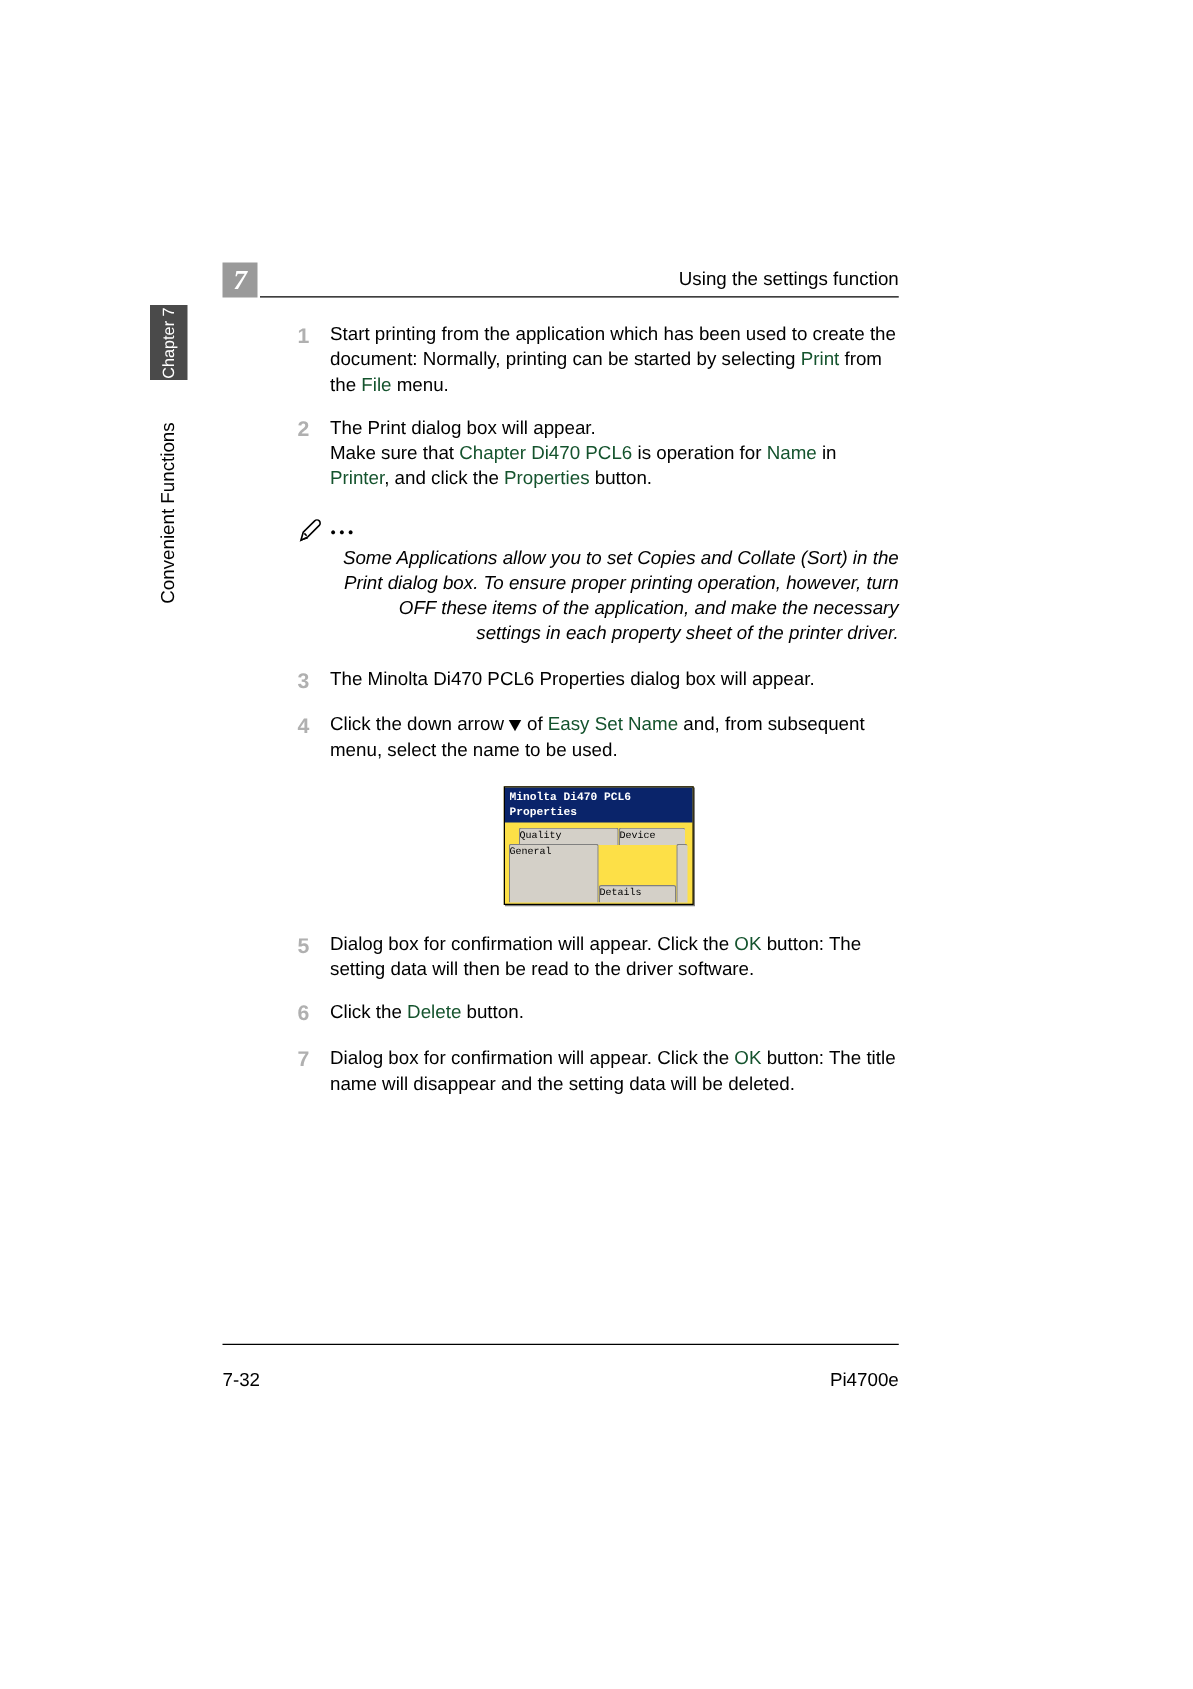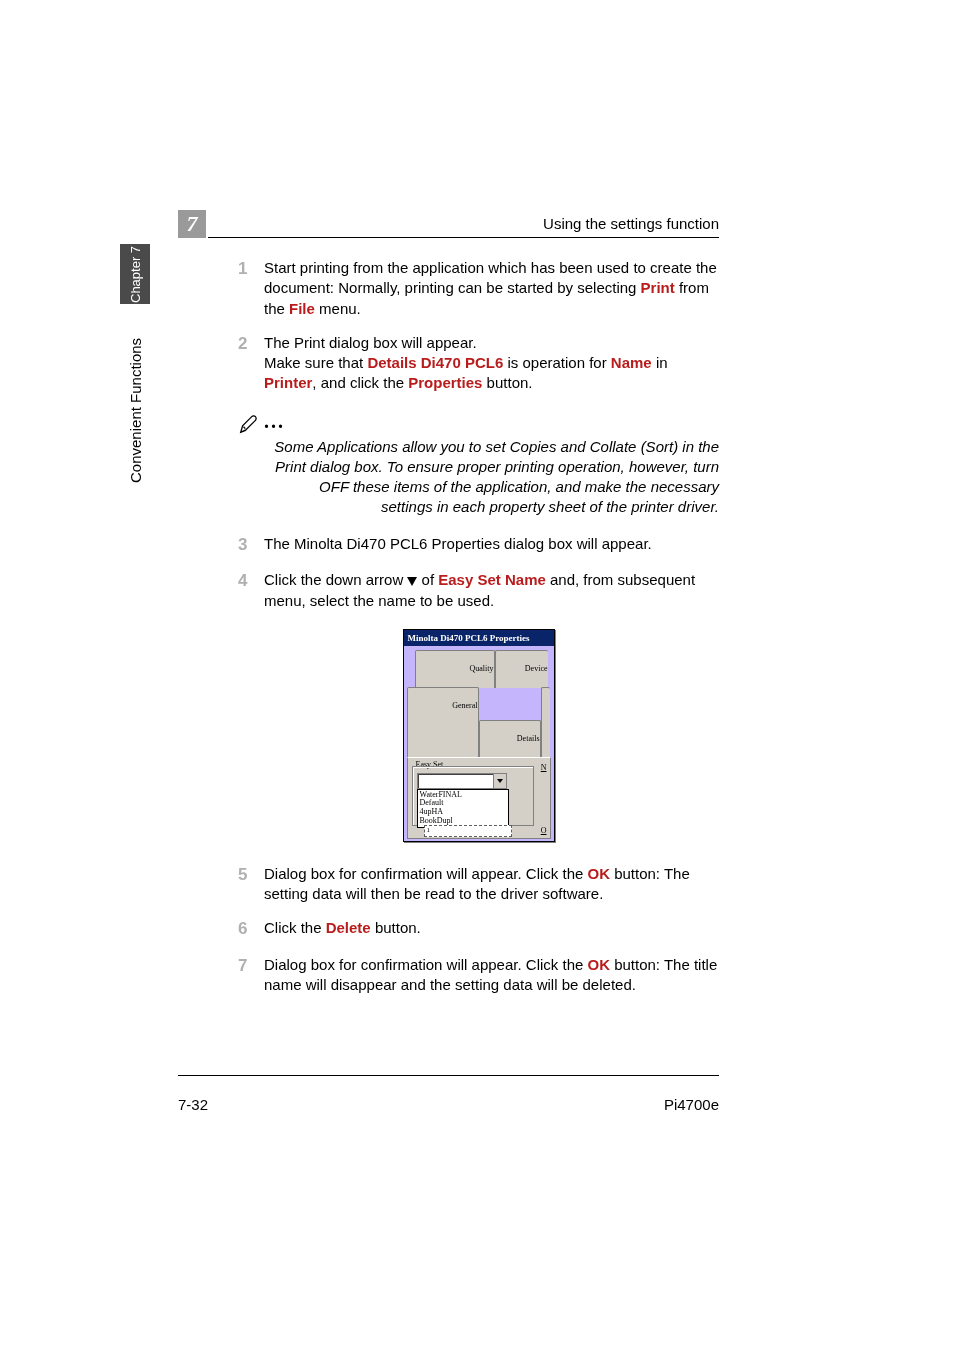--- a/index.html
+++ b/index.html
@@ -97,22 +97,22 @@
     flex-shrink: 0;
     font-weight: bold;
     font-size: 17px;
     color: #b0b0b0;
     font-family: Arial, sans-serif;
   }
   .step-body {
     flex: 1;
   }
   .gray {
-    color: #b91c1c;
-    font-weight: bold;
+    color: #14532d;
+    font-weight: normal;
   }
   .note-block {
     margin-left: 26px;
     margin-bottom: 16px;
   }
   .note-icon-row {
     display: flex;
     align-items: flex-end;
     margin-left: -26px;
     margin-bottom: 2px;
@@ -143,24 +143,24 @@
     border-top: 9px solid #000;
     vertical-align: middle;
   }
   .figure-wrap {
     display: flex;
     justify-content: center;
     margin: 18px 0 22px 0;
   }
   .dialog {
     width: 150px;
-    font-family: Liberation Serif, serif;
+    font-family: Liberation Mono, monospace;
     font-size: 9px;
     border: 1px solid #000;
-    background: #c4b5fd;
+    background: #fde047;
     box-shadow: 1px 1px 0 #808080;
   }
   .dlg-title {
     background: #0a246a;
     color: #fff;
     padding: 2px 4px;
     font-weight: bold;
     font-size: 9px;
   }
   .dlg-body {
@@ -169,23 +169,23 @@
   }
   .tabrow {
     display: flex;
     gap: 0;
     margin-bottom: -1px;
   }
   .tab {
     border: 1px solid #808080;
     border-bottom: none;
     background: #d4d0c8;
-    padding: 13px 0;
+    padding: 1px 0;
     font-size: 8px;
-    text-align: right;
+    text-align: left;
     border-radius: 2px 2px 0 0;
     position: relative;
   }
   .tabrow.upper { padding-left: 8px; }
   .tabrow.upper .tab:nth-child(1){ width:78px; }
   .tabrow.upper .tab:nth-child(2){ width:52px; border-right:none; }
   .tabrow.lower .tab:nth-child(1){ width:70px; }
   .tabrow.lower .tab:nth-child(2){ width:60px;margin-top:33px; }
   .tabrow.lower .tab:nth-child(3){ width:8px; border-right:none;}
   .tabcontent {
@@ -290,21 +290,21 @@
     <div class="step-num">1</div>
     <div class="step-body">
       <span>Start printing from the application which has been used to create the document: Normally, printing can be started by selecting </span><span class="gray">Print</span><span> from the </span><span class="gray">File</span><span> menu.</span>
     </div>
   </div>
 
   <div class="step">
     <div class="step-num">2</div>
     <div class="step-body">
       <span>The Print dialog box will appear.</span><br>
-      <span>Make sure that </span><span class="gray">Details Di470 PCL6</span><span> is operation for </span><span class="gray">Name</span><span> in </span><span class="gray">Printer</span><span>, and click the </span><span class="gray">Properties</span><span> button.</span>
+      <span>Make sure that </span><span class="gray">Chapter Di470 PCL6</span><span> is operation for </span><span class="gray">Name</span><span> in </span><span class="gray">Printer</span><span>, and click the </span><span class="gray">Properties</span><span> button.</span>
     </div>
   </div>
 
   <div class="note-block">
     <div class="note-icon-row">
       <svg class="note-icon" viewBox="0 0 24 24">
         <path d="M3 21 L5 14 L15 4 C16 3 18 3 19 4 C20 5 20 7 19 8 L9 18 L3 21 Z M6 15 L8 17" fill="none" stroke="#000" stroke-width="1.4"></path>
         <path d="M3 21 L9 19" fill="none" stroke="#000" stroke-width="1"></path>
       </svg>
       <span class="note-dots">...</span>
@@ -330,37 +330,20 @@
       <div class="dlg-body">
         <div class="tabrow upper">
           <div class="tab">Quality</div>
           <div class="tab">Device</div>
         </div>
         <div class="tabrow lower">
           <div class="tab">General</div>
           <div class="tab">Details</div>
           <div class="tab"></div>
         </div>
-        <div class="tabcontent">
-          <span class="fieldset-label">Easy Set</span>
-          <span class="n-cut">N</span>
-          <div class="groupbox">
-            <div class="combo">
-              <div class="combo-btn"></div>
-            </div>
-            <div class="listbox">
-              <div>WaterFINAL</div>
-              <div>Default</div>
-              <div>4upHA</div>
-              <div>BookDupl</div>
-            </div>
-          </div>
-          <div class="dashed-box">1</div>
-          <span class="o-cut">O</span>
-        </div>
       </div>
     </div>
   </div>
 
   <div class="step">
     <div class="step-num">5</div>
     <div class="step-body">
       <span>Dialog box for confirmation will appear. Click the </span><span class="gray">OK</span><span> button: The setting data will then be read to the driver software.</span>
     </div>
   </div>

